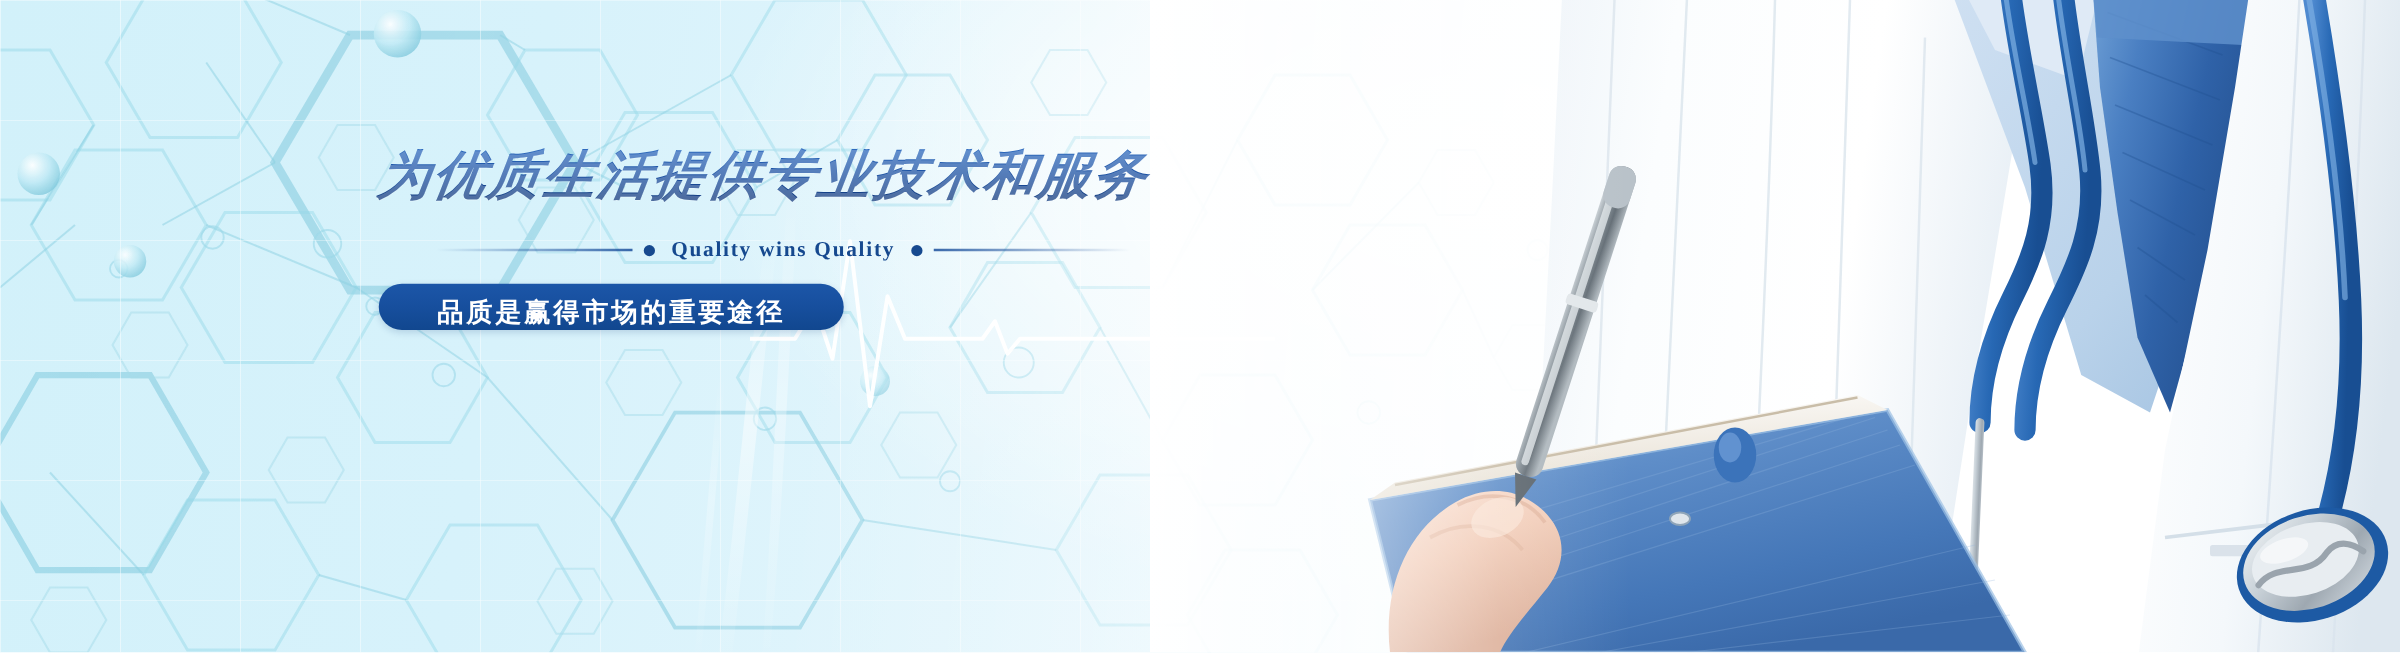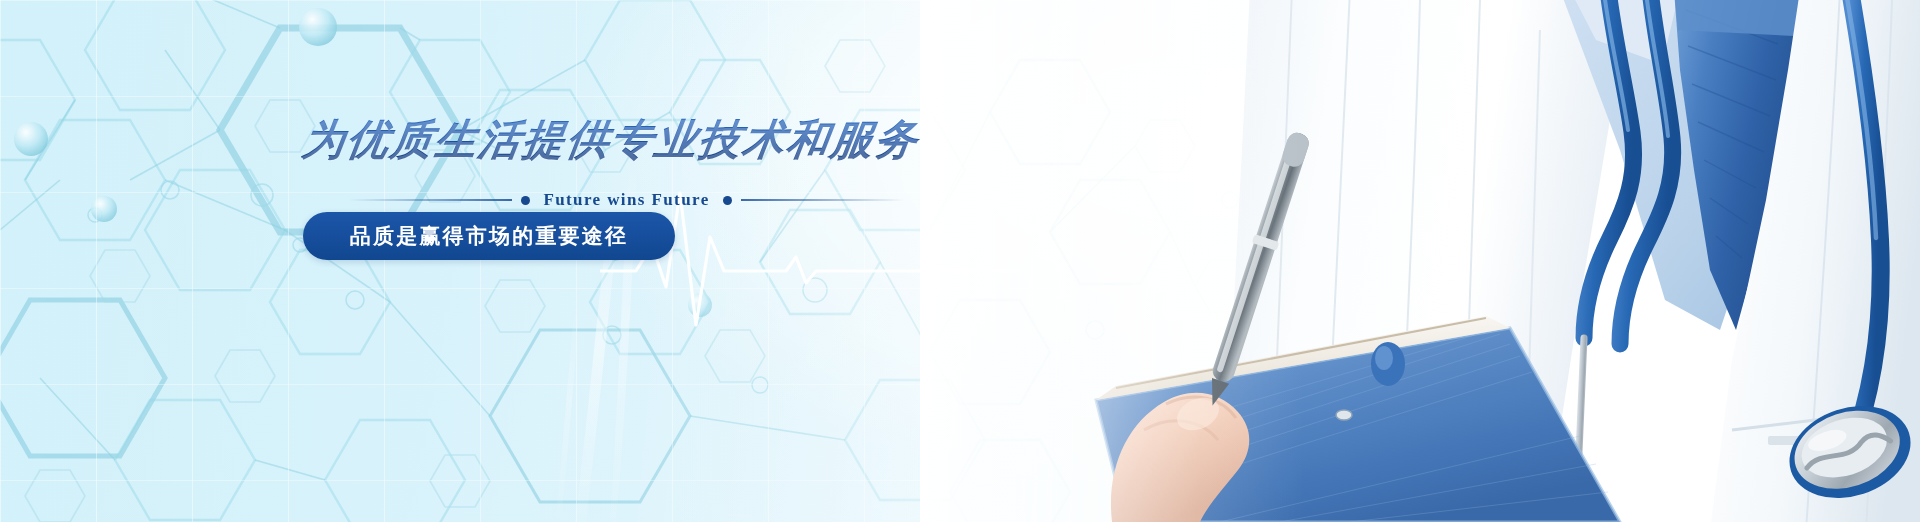--- a/index.html
+++ b/index.html
@@ -88,27 +88,27 @@
     font-family:"Liberation Serif", serif;
     font-weight:700;
     font-size:17px;
     letter-spacing:1.4px;
     color:#16498f;
     white-space:nowrap;
     padding:0 4px;
   }
 
   .pill{
-    margin-top:2px;
+    margin-top:17px;
     width:372px;
-    height:48px;
+    height:37px;
     border-radius:24px;
     background:linear-gradient(180deg,#1c56a8 0%, #174f9e 48%, #11478f 100%);
     display:flex;
-    align-items:center;
+    align-items:flex-end;
     justify-content:center;
     box-shadow:0 2px 6px rgba(18,60,120,.18);
   }
   .pill-text{
     font-family:"Liberation Sans", sans-serif;
     font-weight:700;
     font-size:21px;
     letter-spacing:2.2px;
     color:#ffffff;
     white-space:nowrap;
@@ -446,21 +446,21 @@
       <rect x="0" y="0" width="620" height="522" fill="url(#leftFade)"></rect>
     </svg>
   </div>
 
   <div class="content">
     <div class="headline">为优质生活提供专业技术和服务</div>
 
     <div class="tagline-row">
       <span class="tag-rule"></span>
       <span class="tag-dot"></span>
-      <span class="tagline-text">Future wins Future</span>
+      <span class="tagline-text">Quality wins Quality</span>
       <span class="tag-dot"></span>
       <span class="tag-rule right"></span>
     </div>
 
     <div class="pill">
       <span class="pill-text">品质是赢得市场的重要途径</span>
     </div>
   </div>
 
 </div>

